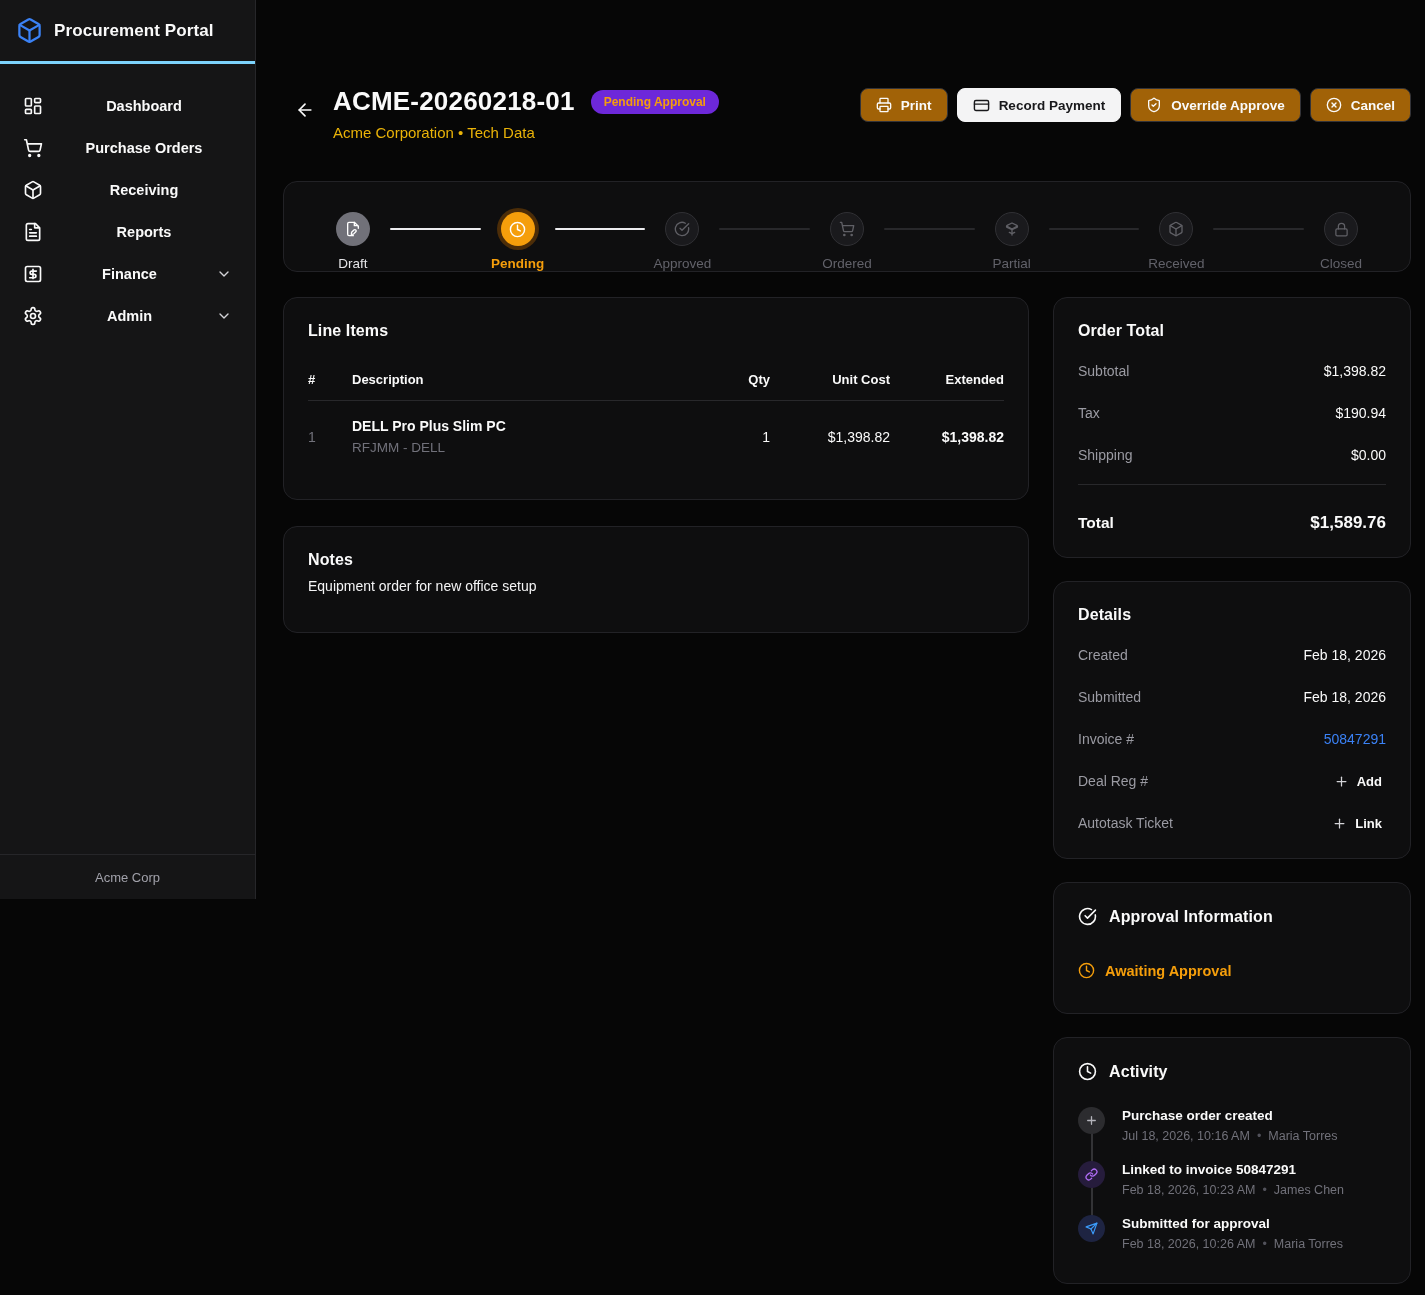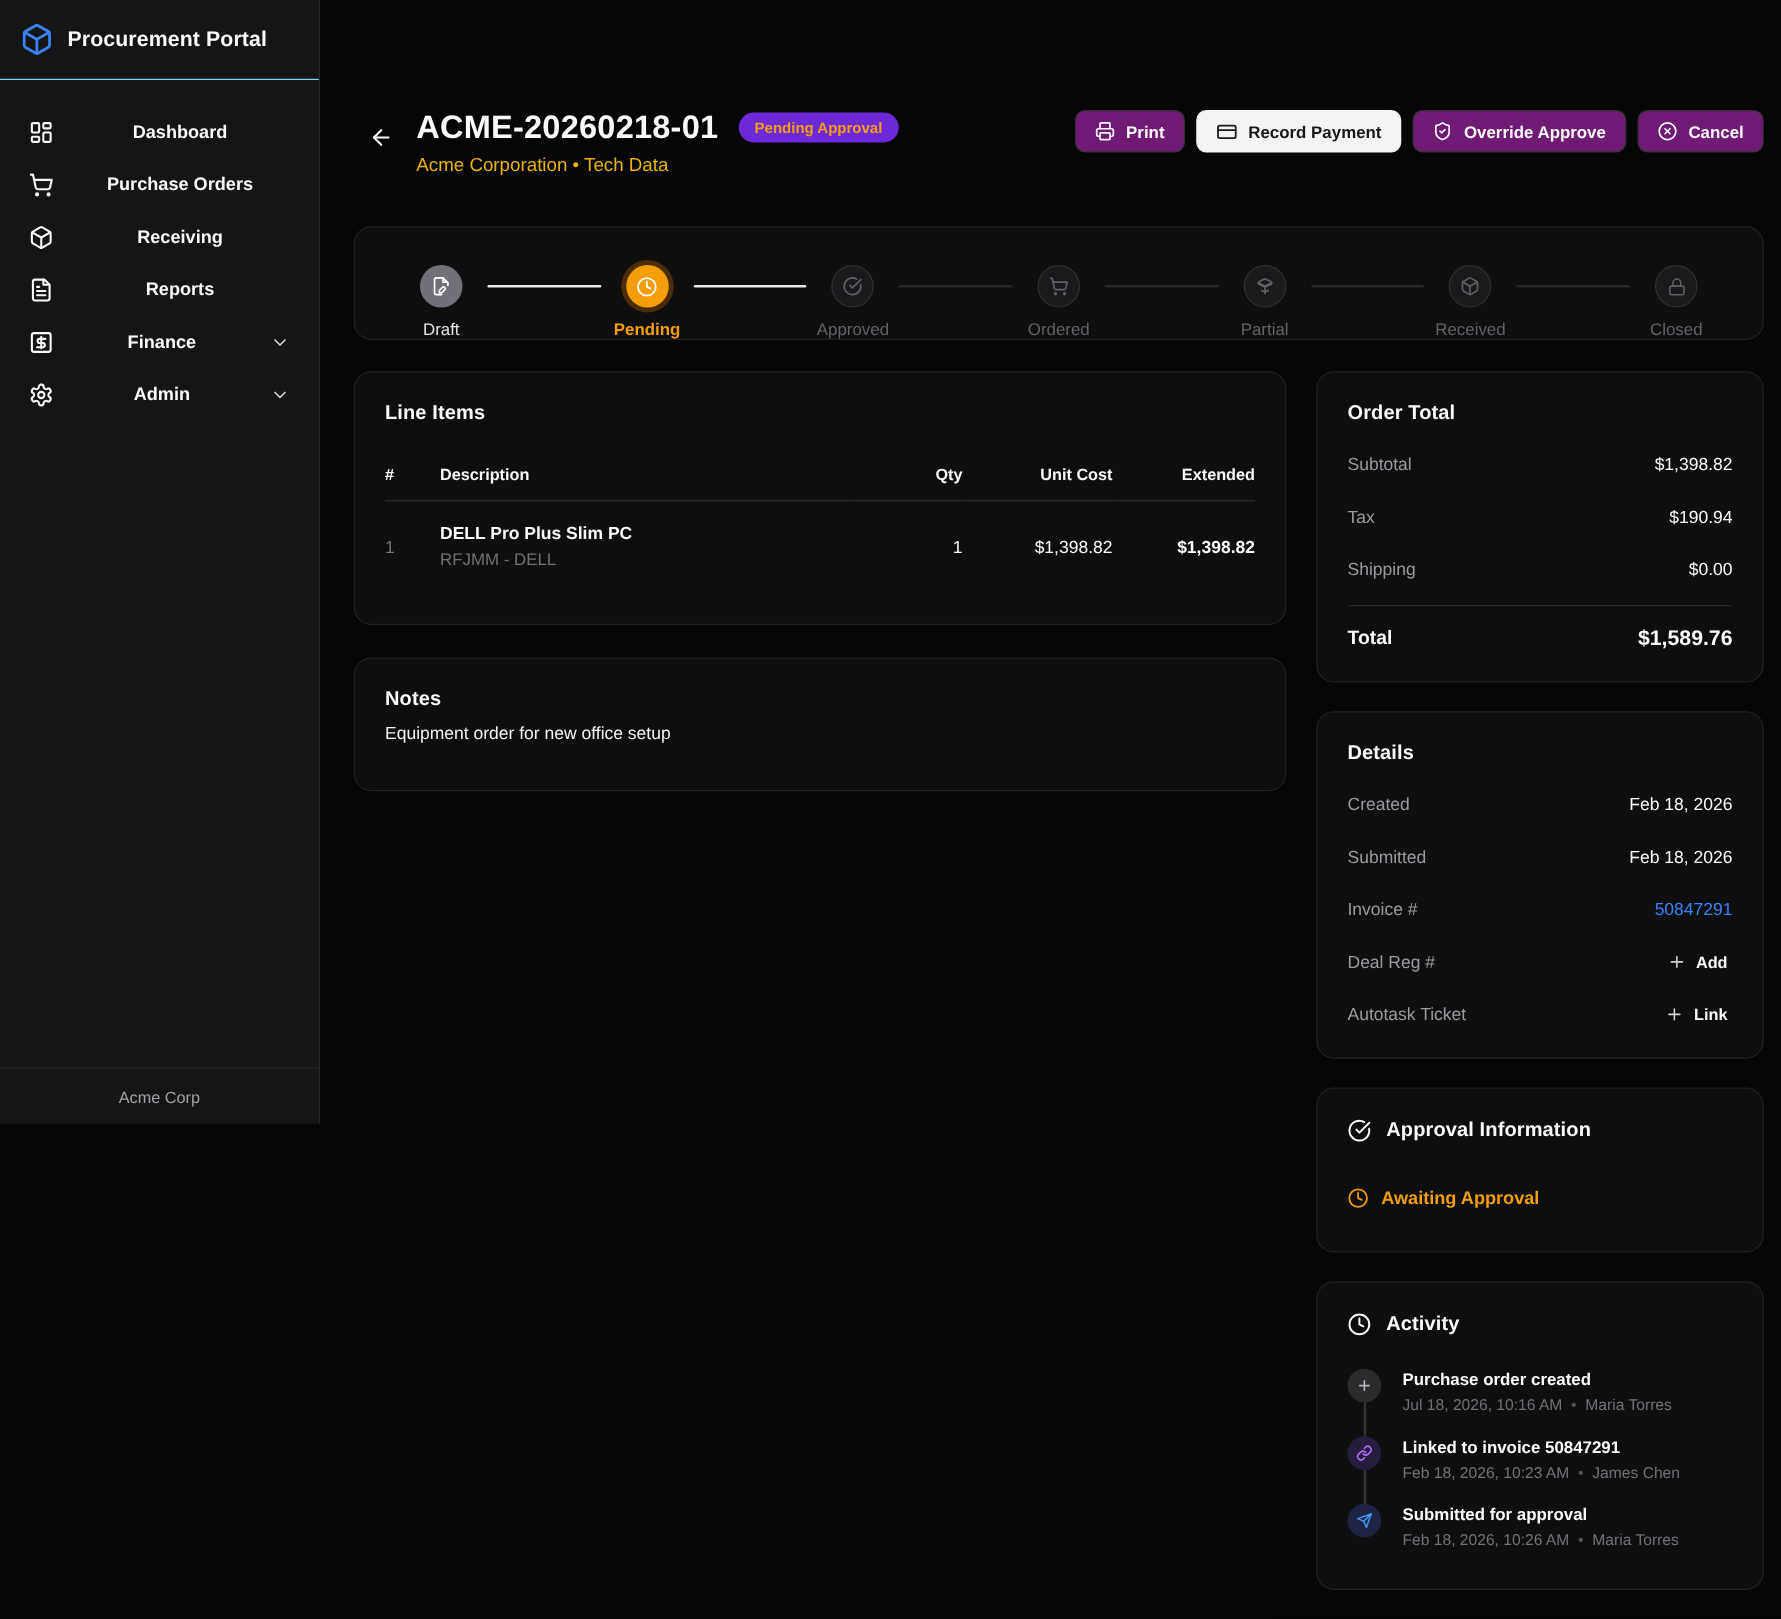--- a/index.html
+++ b/index.html
@@ -12,21 +12,21 @@
   svg { display:block; }
 
   
   .sidebar {
     position:absolute; left:0; top:0; width:256px; height:899px;
     background:#151516; border-right:1px solid #262629;
     display:flex; flex-direction:column;
   }
   .sidebar-header {
     height:64px; flex:0 0 64px; display:flex; align-items:center; gap:11px;
-    padding:0 16px; border-bottom:1px solid #7dd3fc;
+    padding:0 16px; border-bottom:3px solid #7dd3fc;
   }
   .logo-icon { color:#3b82f6; }
   .app-title { font-size:17px; font-weight:700; letter-spacing:.1px; }
   .nav { padding:22px 12px; display:flex; flex-direction:column; gap:2px; flex:1 1 auto; }
   .nav-item {
     height:40px; display:flex; align-items:center; gap:13px; padding:0 11px;
     border-radius:8px; cursor:pointer; color:#fafafa; font-size:14.5px; font-weight:600;
   }
   .nav-item .nav-label { flex:1 1 auto;text-align:center; }
   .nav-item .chev { color:#d4d4d8; }
@@ -52,21 +52,21 @@
     padding:6px 13px; border-radius:999px; line-height:1;
   }
   .po-subtitle { margin-top:7px; font-size:15px; color:#eab308; }
   .header-spacer { flex:1 1 auto; }
   .actions { display:flex; gap:9px; margin-top:2px; }
   .btn {
     display:flex; align-items:center; gap:9px; height:34px; padding:0 15px;
     border-radius:8px; font-size:13.5px; font-weight:700; cursor:pointer;
     font-family:inherit;
   }
-  .btn-dark { background:#701a75; color:#fafafa; border:1px solid #333338; }
+  .btn-dark { background:#a16207; color:#fafafa; border:1px solid #333338; }
   .btn-light { background:#f4f4f5; color:#18181b; border:1px solid #f4f4f5; }
 
   
   .stepper-card {
     margin-top:40px; background:#0e0e0f; border:1px solid #1f1f22;
     border-radius:16px; height:91px; padding:30px 40px 0 40px;
   }
   .stepper-row { display:flex; align-items:flex-start; }
   .step { display:flex; flex-direction:column; align-items:center; gap:10px; width:58px; flex:0 0 auto; }
   .step-circle {
@@ -116,21 +116,21 @@
   
   .notes-label { margin-top:24px; font-size:13.5px; color:#71717a; font-weight:600; }
   .notes-text { margin-top:9px; font-size:14px; color:#f4f4f5; padding-bottom:6px; }
 
   
   .kv-row { display:flex; align-items:center; justify-content:space-between; margin-top:20px; min-height:22px; }
   .kv-label { font-size:14px; color:#9b9ba3; }
   .kv-value { font-size:14px; color:#fafafa; font-weight:500; }
   .kv-value.link { color:#3b82f6; cursor:pointer; font-weight:500; }
   .divider { border-top:1px solid #28282b; margin-top:18px; }
-  .total-row { display:flex; align-items:center; justify-content:space-between; margin-top:16px; }
+  .total-row { display:flex; align-items:center; justify-content:space-between; margin-top:28px; }
   .total-label { font-size:15.5px; font-weight:700; }
   .total-value { font-size:17px; font-weight:700; }
   .mini-btn {
     display:flex; align-items:center; gap:8px; background:none; border:none;
     color:#fafafa; font-size:13px; font-weight:700; cursor:pointer; font-family:inherit; padding:2px 4px;
   }
   .mini-btn .plus { color:#d4d4d8; }
 
   
   .approval-status { display:flex; align-items:center; gap:10px; margin-top:36px; margin-bottom:6px; color:#f59e0b; }

